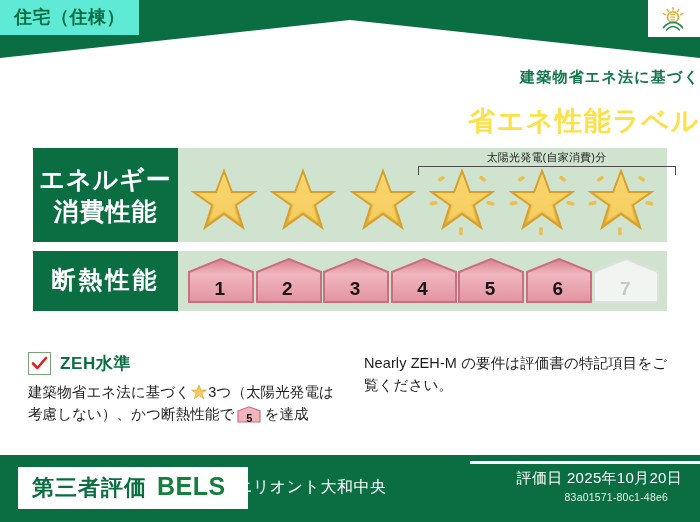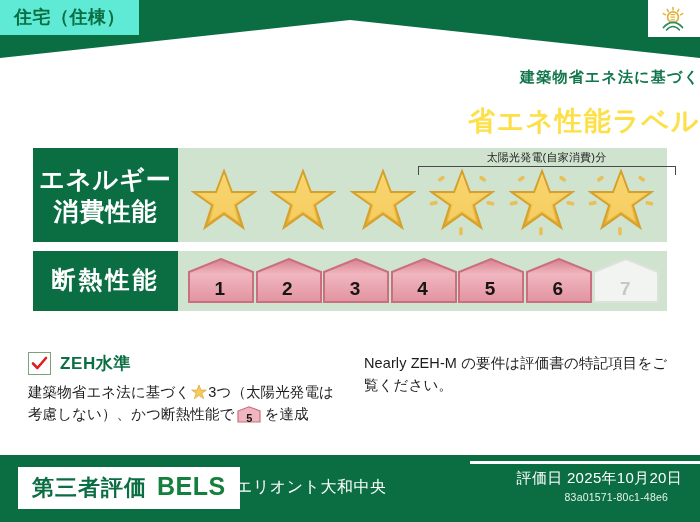--- a/index.html
+++ b/index.html
@@ -101,21 +101,21 @@
   }
   .inline-badge svg{position:absolute;left:0;top:0;width:24px;height:17px;}
   .inline-badge b{position:relative;z-index:2;font-size:11px;color:#1a1414;line-height:17px;}
 
   .zehm-logo{width:54px;height:28px;flex:0 0 auto;margin-left:4px;}
 
   
   .footer{position:absolute;left:0;bottom:0;width:700px;height:67px;z-index:5;}
   .bels-box{
     position:absolute;left:18px;top:12px;background:#ffffff;
-    padding:5px 14px 6px 14px;display:flex;align-items:baseline;gap:10px;
+    padding:5px 22px 6px 14px;display:flex;align-items:baseline;gap:10px;
   }
   .bels-jp{font-size:22px;font-weight:bold;color:#0b6e43;letter-spacing:1px;}
   .bels-en{font-size:25px;font-weight:bold;color:#15803d;letter-spacing:0.5px;}
   .bldg-name{position:absolute;left:236px;top:22px;font-size:16px;color:#ffffff;letter-spacing:0.5px;}
   .eval-date{position:absolute;right:18px;top:14px;font-size:15px;color:#ffffff;letter-spacing:0.3px;margin-left:19px;}
   .eval-id{position:absolute;right:32px;top:36px;font-size:10.5px;color:#e8f1ea;letter-spacing:0.2px;
     font-family:"Liberation Sans","DejaVu Sans",sans-serif;}
   .footer-rule{position:absolute;right:0;top:6px;width:230px;height:3px;background:#ffffff;}
 </style>
 </head>

